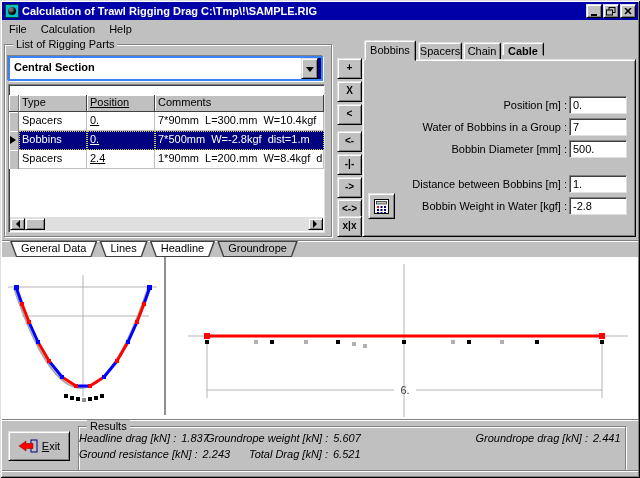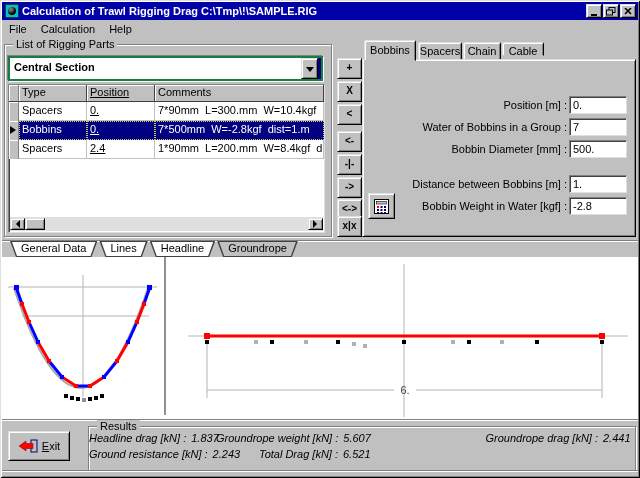--- a/index.html
+++ b/index.html
@@ -28,29 +28,29 @@
   .title-text { color:#fff; font-weight:bold; font-size:11px; flex:1; white-space:nowrap; overflow:hidden; }
   .winbtns { display:flex; margin-right:2px; }
   .winbtn { width:16px; height:14px; margin-left:1px; display:flex; align-items:center; justify-content:center; }
   .glyph-min { width:6px; height:2px; background:#000; margin-top:7px; }
   .menubar { position:absolute; left:2px; top:20px; right:2px; height:18px; display:flex; align-items:center; }
   .menu-item { padding:2px 7px; }
 
   
   .gb-rigging { left:4px; top:44px; width:328px; height:193px; }
   .combo { position:absolute; left:8px; top:56px; width:315px; height:25px; background:#000080;
-           border:2px solid #15803d; display:flex; padding-right:3px;
+           border:2px solid #3b82f6; display:flex; padding-right:3px;
            box-shadow: -1px -1px 0 #808080, 1px 1px 0 #fff; }
   .combo-field { flex:1; background:#fff; font-weight:bold; line-height:19px; padding-left:4px;
                  white-space:nowrap; overflow:hidden; }
   .combo-btn { width:17px; display:flex; align-items:center; justify-content:center; }
   .tri-down { width:0; height:0; border:4px solid transparent; border-top:5px solid #000; margin-top:5px; }
 
   .grid { position:absolute; left:8px; top:84px; width:317px; height:149px; }
-  .grid-hdr { display:flex; height:17px; }
+  .grid-hdr { display:flex; height:17px;margin-top:10px; }
   .hcell { background:#c0c0c0; border-right:1px solid #404040; border-bottom:1px solid #404040;
            box-shadow: inset 1px 1px 0 #fff; padding:1px 0 0 3px; }
   .grow { display:flex; height:19px; background:#fff; }
   .gcell { border-right:1px solid #c0c0c0; border-bottom:1px solid #c0c0c0; padding:2px 0 0 3px;
            white-space:pre; overflow:hidden; }
   .ind { width:10px; flex:none; background:#c0c0c0; border-right:1px solid #808080;
          box-shadow: inset 1px 1px 0 #fff; padding:0; position:relative; }
   .c-type { width:68px; flex:none; } .c-pos { width:68px; flex:none;text-decoration:underline; } .c-com { flex:1; }
   .grow.selected .gcell { background:#000080; color:#fff; border-color:#000080; outline:1px dotted #c8c864; outline-offset:-1px; }
   .ind-arrow { position:absolute; left:1px; top:5px; width:0; height:0;
@@ -95,21 +95,21 @@
   .chart-divider { position:absolute; left:162px; top:0; width:2px; height:158px; background:#909090; }
   .plot { position:absolute; top:0; }
   .sep-h { position:absolute; left:2px; right:2px; top:419px; height:2px;
            background:linear-gradient(#808080 0 50%, #fff 50% 100%); }
 
   
   .bottom-panel { position:absolute; left:2px; right:2px; top:421px; height:49px; background:#c0c0c0; }
   .exit-btn { position:absolute; left:6px; top:10px; width:62px; height:30px; display:flex;
               align-items:center; justify-content:center; gap:4px; }
   .exit-accel { text-decoration:underline; }
-  .gb-results { left:86px; top:5px; width:548px; height:48px; }
+  .gb-results { left:76px; top:5px; width:548px; height:48px; }
   .res-grid { position:absolute; left:0; top:5px; display:grid; grid-template-columns:127px 157px 260px;
               grid-auto-rows:16px; width:544px; }
   .res-cell { text-align:right; white-space:nowrap;font-style:italic; }
   .res-val { display:inline-block; margin-left:5px; min-width:30px; text-align:left; }
   .bottom-strip { position:absolute; left:2px; right:2px; top:470px; height:6px; background:#c0c0c0;
                   border-top:1px solid #808080; box-shadow: inset 0 1px 0 #fff; }
 </style>
 </head>
 <body>
 
@@ -198,21 +198,21 @@
   <div class="edit-btn raised" style="top:131px">&lt;-</div>
   <div class="edit-btn raised" style="top:154px">-|-</div>
   <div class="edit-btn raised" style="top:177px">-&gt;</div>
   <div class="edit-btn raised" style="top:199px">&lt;-&gt;</div>
   <div class="edit-btn raised" style="top:216px">x|x</div>
 
   <div class="part-panel">
     <div class="ptab active" style="left:2px; top:0; width:52px; height:21px; line-height:19px;">Bobbins</div>
     <div class="ptab" style="left:56px; top:2px; width:44px; height:18px; line-height:16px;">Spacers</div>
     <div class="ptab" style="left:101px; top:2px; width:38px; height:18px; line-height:16px;">Chain</div>
-    <div class="ptab" style="left:140px; top:2px; width:42px; height:14px; line-height:16px;">Cable</div>
+    <div class="ptab" style="left:140px; top:2px; width:42px; height:14px; line-height:16px;font-weight:bold;">Cable</div>
 
     <div class="part-body raised">
       <div class="frow-label" style="top:39px">Position [m] :</div>
       <input class="frow-edit sunken" style="top: 36px;" value="0.">
       <div class="frow-label" style="top:61px">Water of Bobbins in a Group :</div>
       <input class="frow-edit sunken" style="top: 58px;" value="7">
       <div class="frow-label" style="top:83px">Bobbin Diameter [mm] :</div>
       <input class="frow-edit sunken" style="top: 80px;" value="500.">
       <div class="frow-label" style="top:118px">Distance between Bobbins [m] :</div>
       <input class="frow-edit sunken" style="top: 115px;" value="1.">

